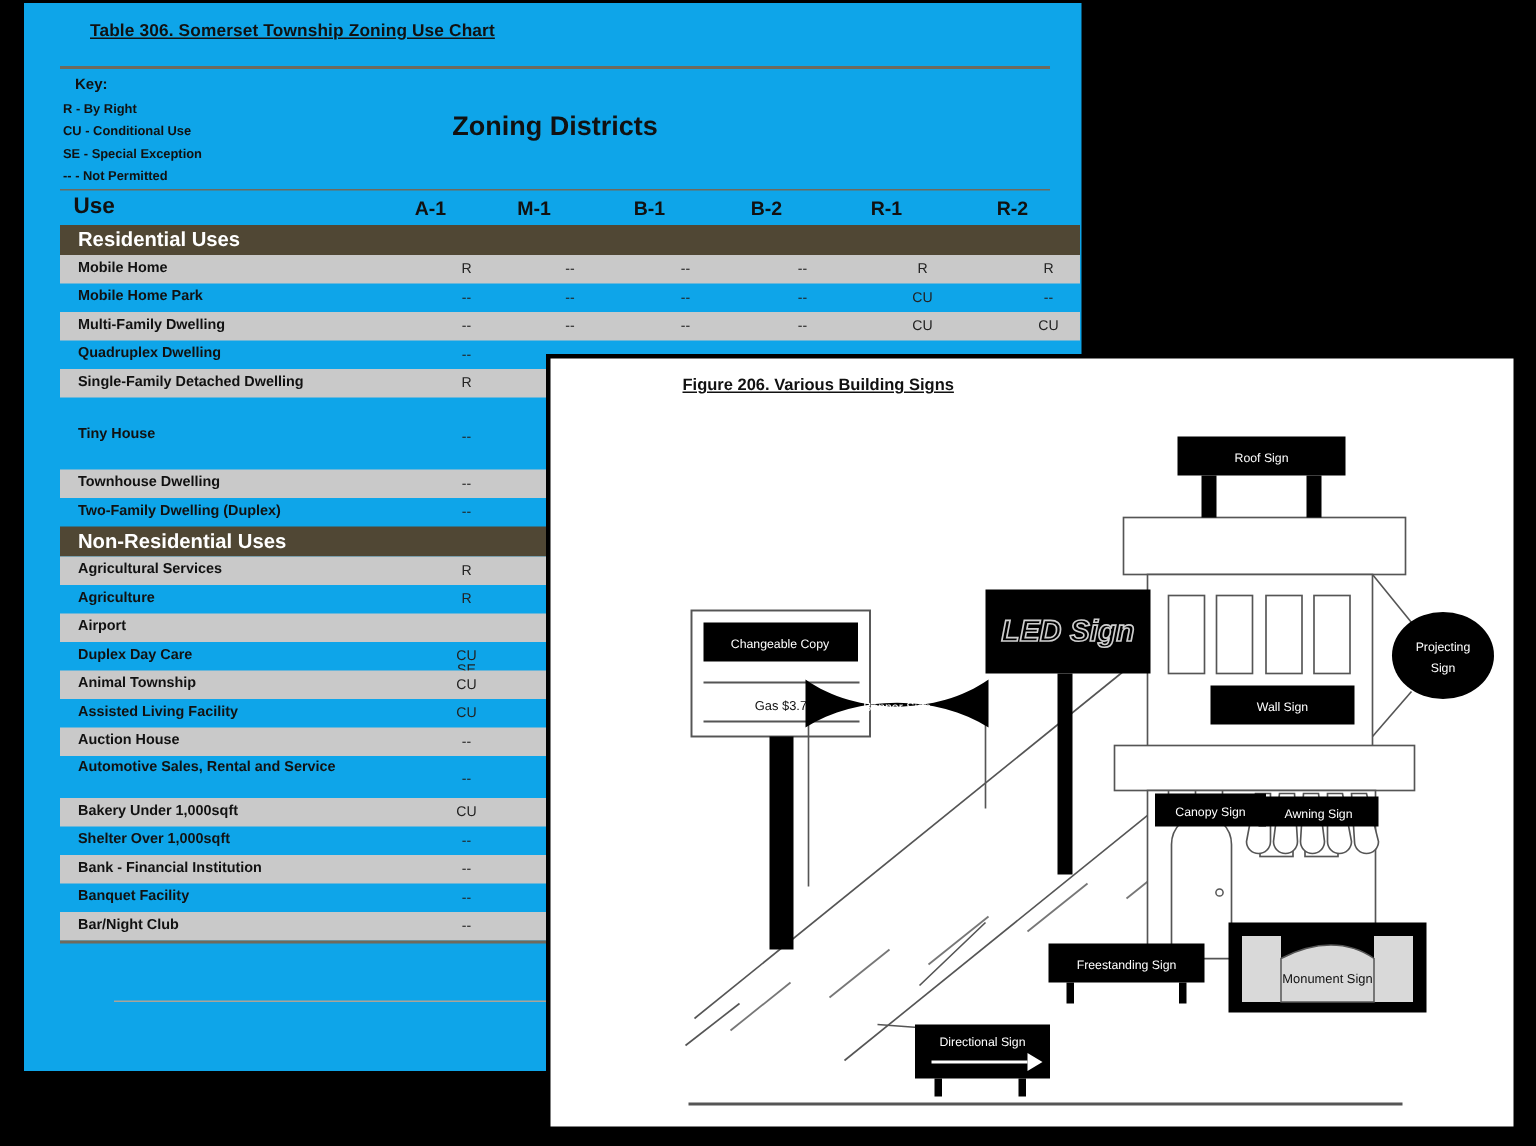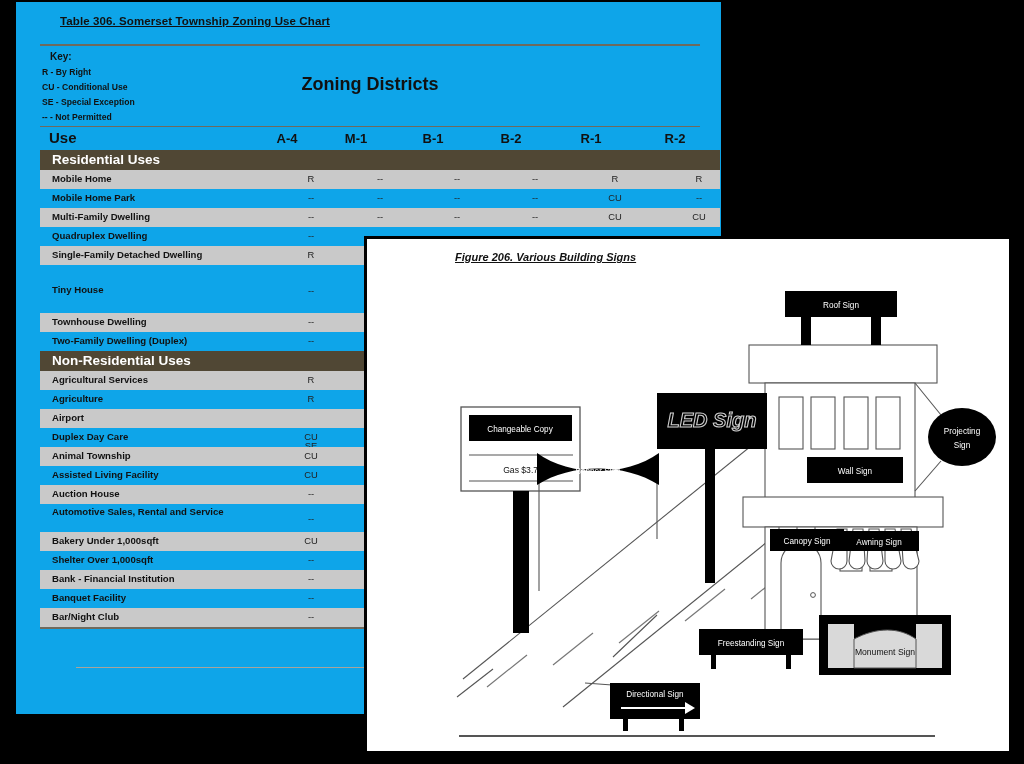--- a/index.html
+++ b/index.html
@@ -37,21 +37,21 @@
   .row .lbl{position:absolute;left:12px;top:3px;font-size:9.6px;font-weight:bold;color:#111;white-space:nowrap;}
   .row .lbl.two{top:-2px;line-height:1.38;white-space:normal;width:190px;}
   .row .cell{position:absolute;top:3px;width:60px;text-align:center;font-size:9.4px;color:#222;}
 
   .rule-bot{position:absolute;left:24px;width:340px;height:2px;background:#6f6a5d;}
   .rule-foot{position:absolute;left:60px;width:304px;height:1.4px;background:#aaa49a;}
 
   
   #page2{position:absolute;left:364px;top:236px;width:648px;height:518px;
          background:#fff;border:3px solid #000;box-sizing:border-box;overflow:hidden;}
-  .fig-title{position:absolute;left:88px;top:12px;font-size:11px;font-weight:bold;font-style:italic;
+  .fig-title{position:absolute;left:88px;top:12px;font-size:11px;font-weight:bold;
              color:#111;text-decoration:underline;white-space:nowrap;}
   .fig-base{position:absolute;left:92px;top:496px;width:476px;height:1.6px;background:#555;}
   #svgfig{position:absolute;left:0;top:0;width:642px;height:512px;}
   .sgn{font-family:"Liberation Sans","DejaVu Sans",sans-serif;fill:#fff;font-size:8.2px;}
   .sgn-d{font-family:"Liberation Sans","DejaVu Sans",sans-serif;fill:#111;font-size:8.6px;}
   .ln{stroke:#555;stroke-width:1.1;fill:none;}
   .lnw{stroke:#555;stroke-width:1.1;fill:#fff;}
 </style>
 </head>
 <body>
@@ -70,21 +70,21 @@
       <div>SE - Special Exception</div>
       <div>-- - Not Permitted</div>
     </div>
 
     <div class="zd-title">Zoning Districts</div>
 
     <div class="rule-hdr"></div>
 
     <div class="hdr-row">
       <div class="hdr-use">Use</div>
-      <div class="hdr-col" style="left:241px">A-4</div>
+      <div class="hdr-col" style="left:241px">A-1</div>
       <div class="hdr-col" style="left:310px">M-1</div>
       <div class="hdr-col" style="left:387px">B-1</div>
       <div class="hdr-col" style="left:465px">B-2</div>
       <div class="hdr-col" style="left:545px">R-1</div>
       <div class="hdr-col" style="left:629px">R-2</div>
     </div>
 
     <div id="table-body">
         <div class="band" style="top: 148px;">
           <span>Residential Uses</span>

